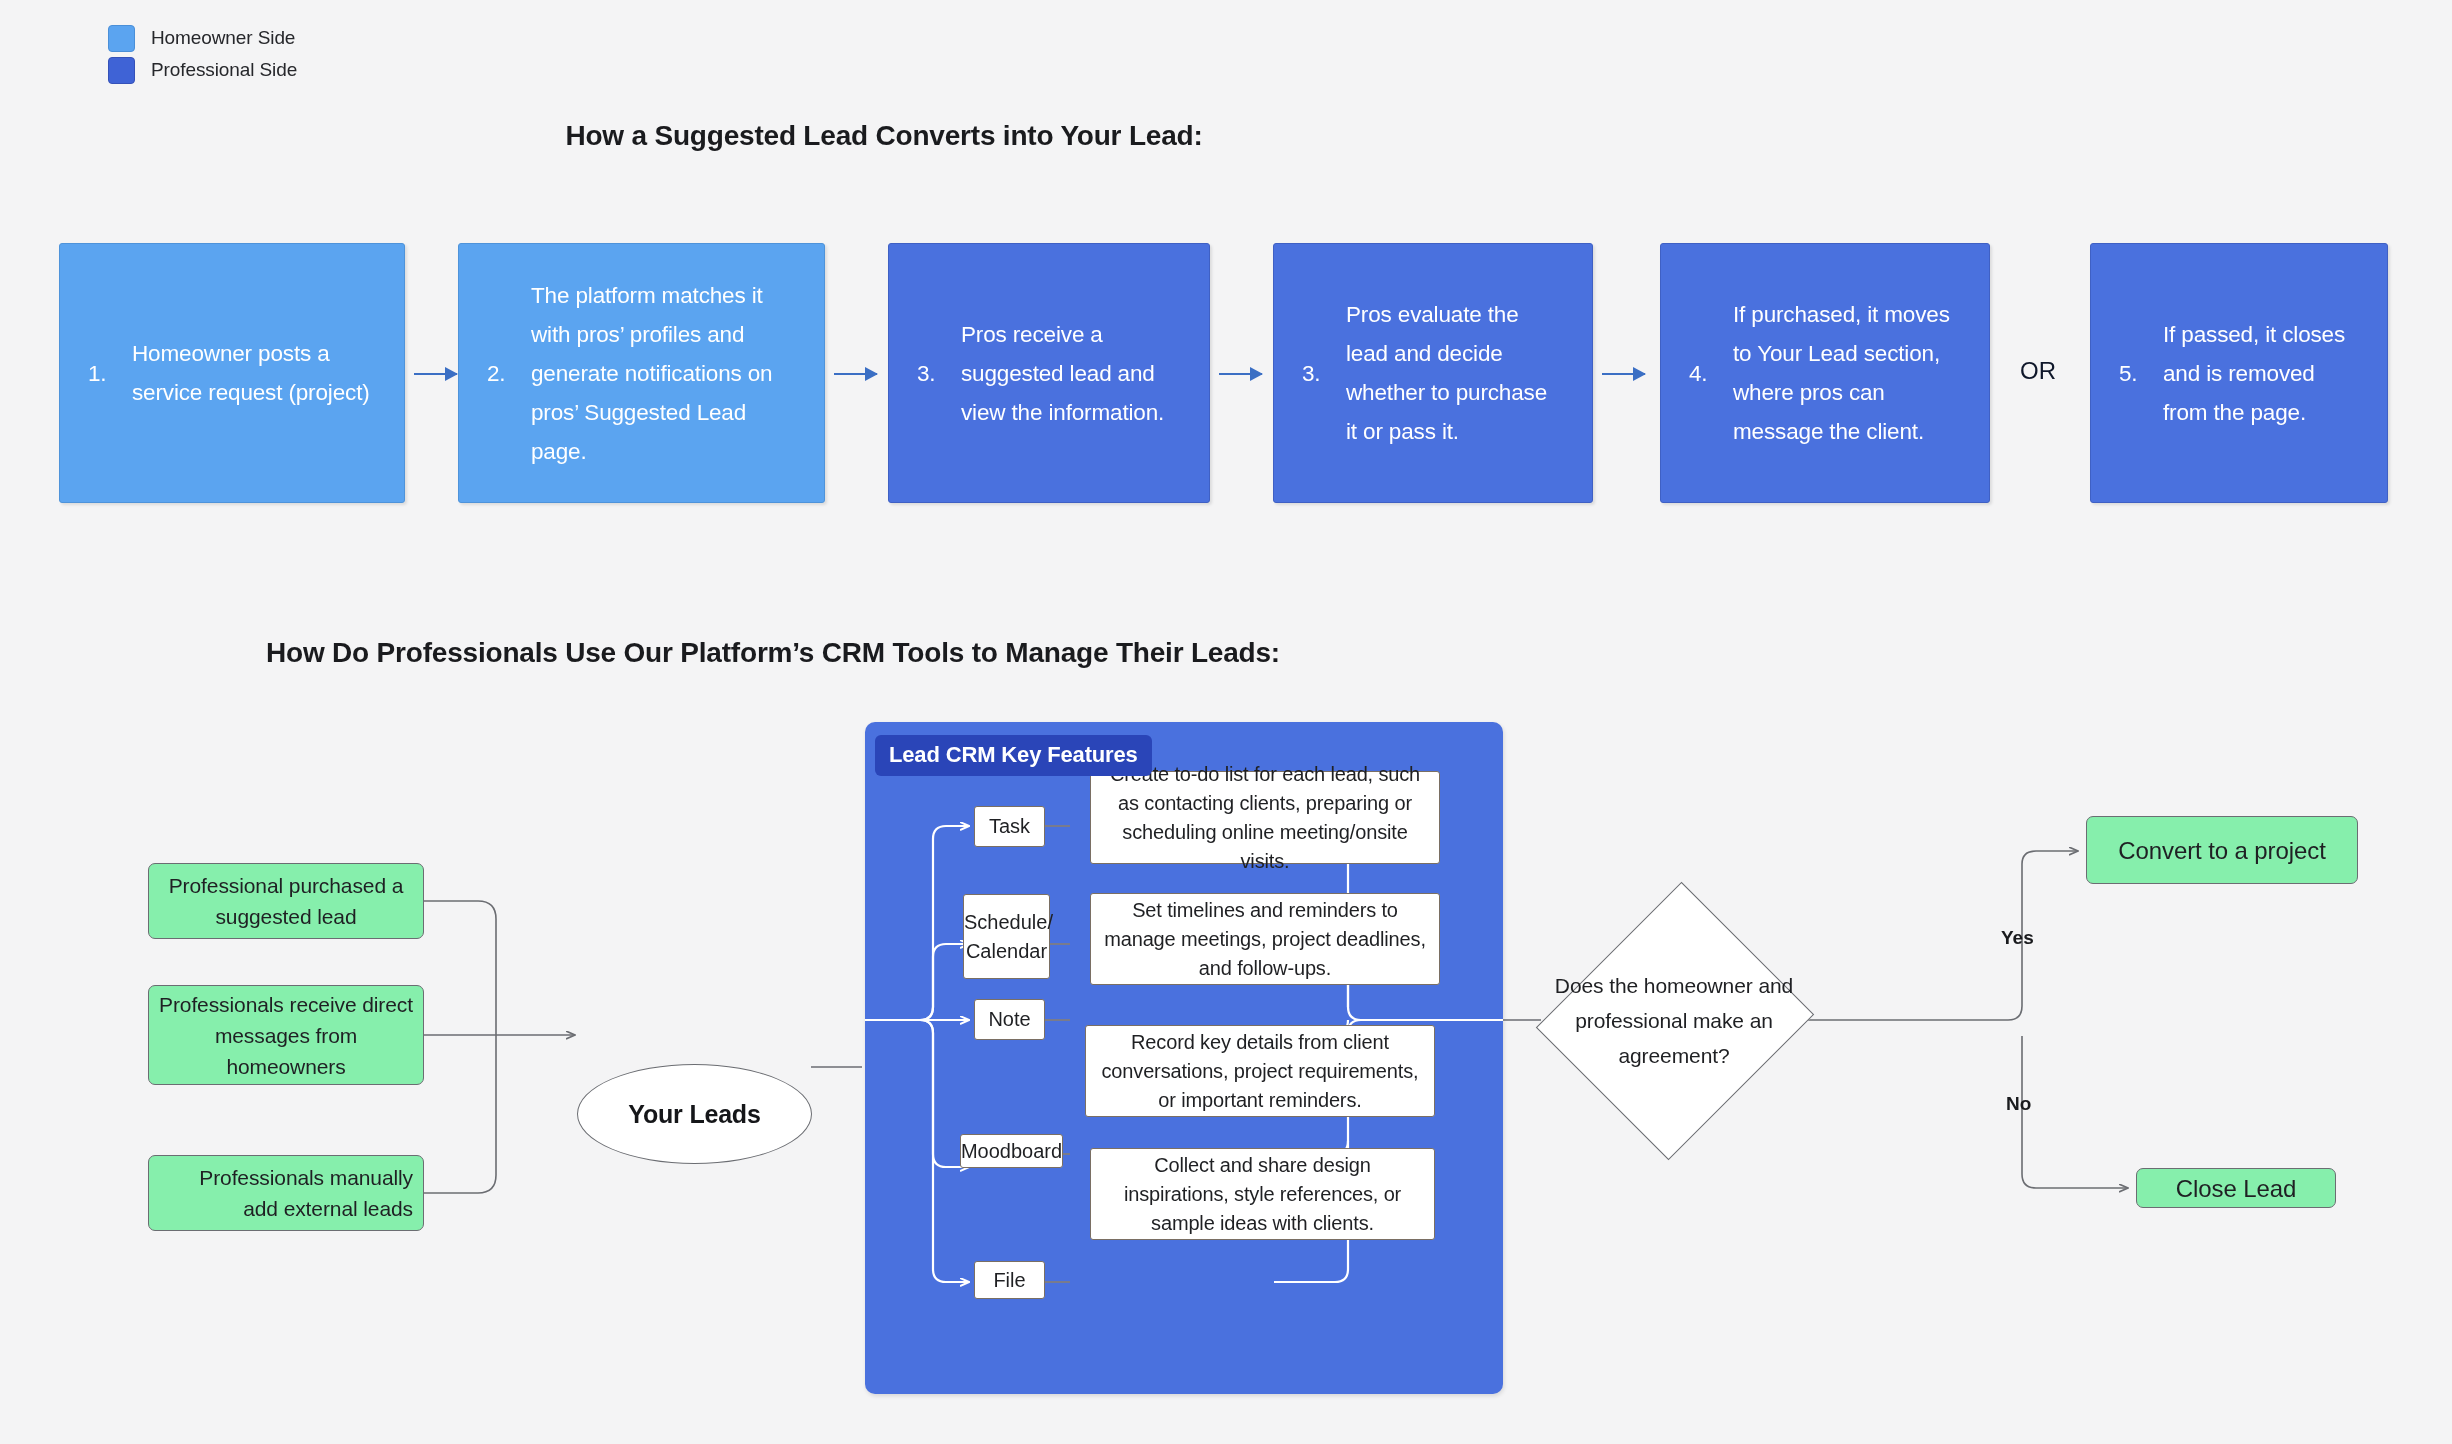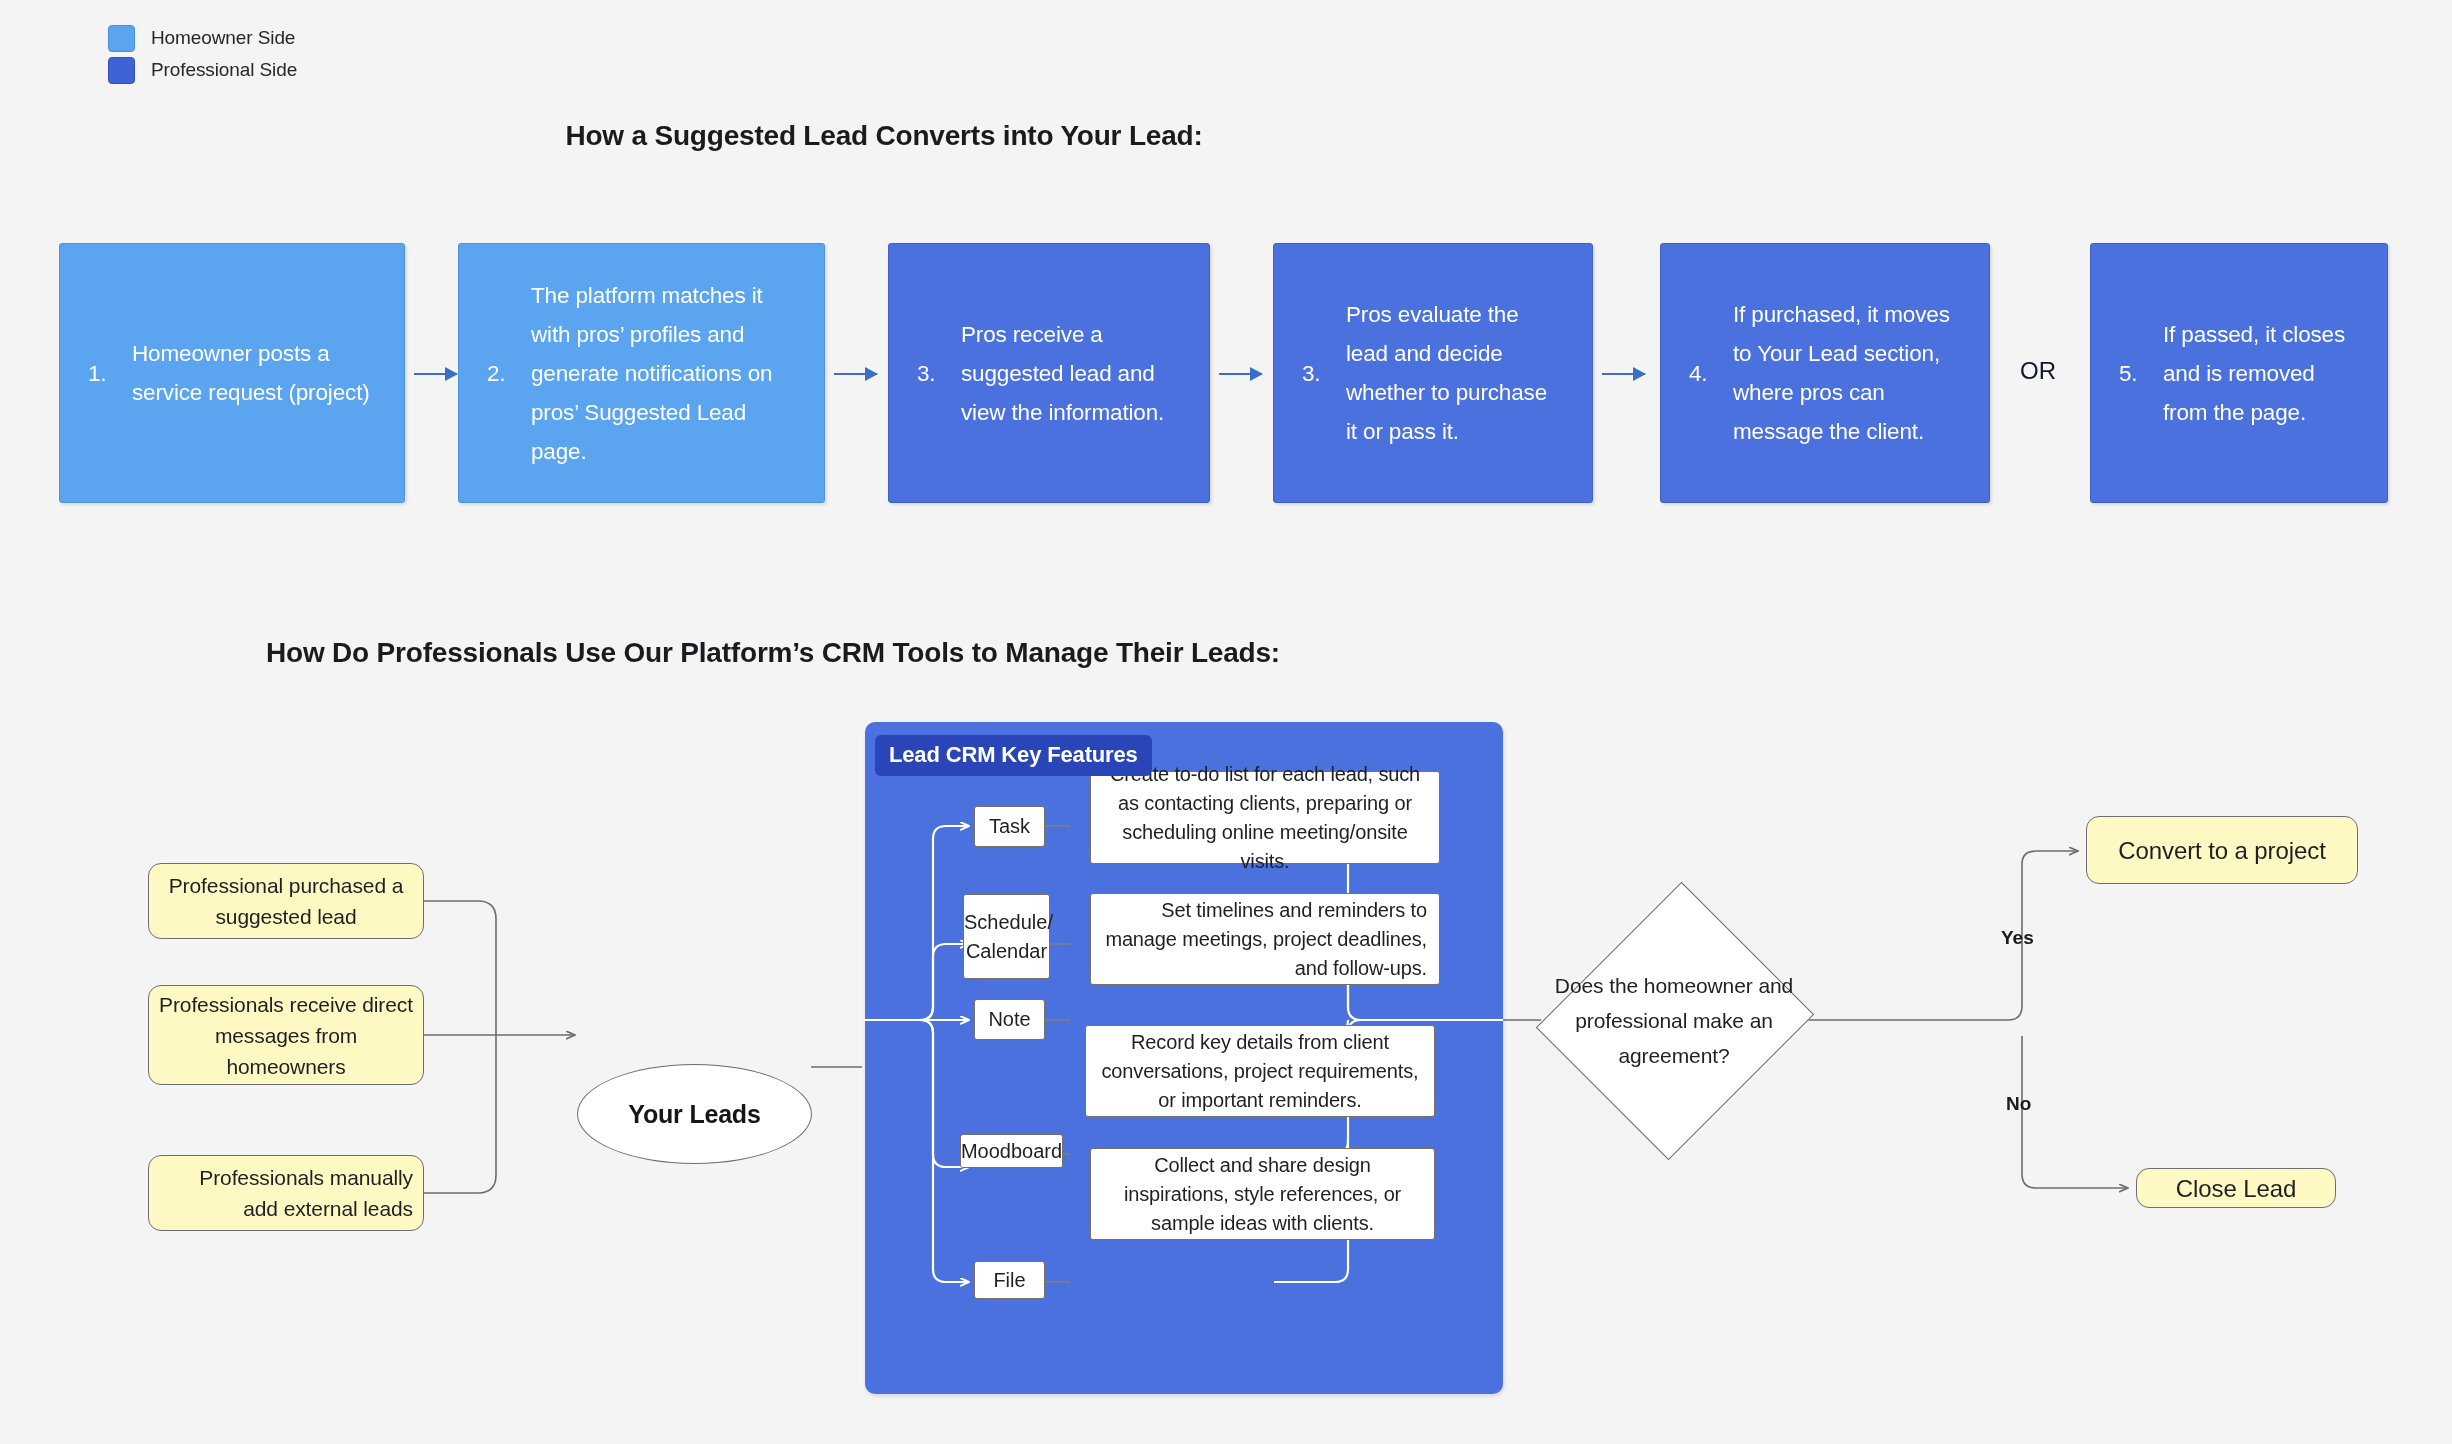--- a/index.html
+++ b/index.html
@@ -109,23 +109,23 @@
     color: #0f172a;
   }
 
   
   #lower { position: absolute; left: 0; top: 0; width: 2452px; height: 1444px; }
   #lower-svg { position: absolute; left: 0; top: 0; }
 
   .plain-box {
     position: absolute;
     box-sizing: border-box;
-    background: #fef9c3;
+    background: #86efac;
     border: 1.6px solid #6b6d72;
-    border-radius: 13px;
+    border-radius: 7px;
     display: flex;
     align-items: center;
     justify-content: center;
     text-align: center;
     font-size: 21px;
     line-height: 31px;
     color: #1f2023;
     padding: 4px 10px;
     letter-spacing: -0.1px;
   }
@@ -363,21 +363,21 @@
       <path d="M148,560 H205" fill="none" stroke="#8a7f70" stroke-width="1.4"></path>
     </svg>
 
     <div class="feat-label" style="left:974px; top:806px; width:71px; height:41px;">Task</div>
     <div class="feat-label" style="left:963px; top:894px; width:87px; height:85px; display:block; padding-top:13px;">Schedule/ Calendar</div>
     <div class="feat-label" style="left:974px; top:999px; width:71px; height:41px;">Note</div>
     <div class="feat-label" style="left:960px; top:1134px; width:103px; height:34px;">Moodboard</div>
     <div class="feat-label" style="left:974px; top:1261px; width:71px; height:38px;">File</div>
 
     <div class="feat-desc" style="left:1090px; top:771px; width:350px; height:93px;">Create to-do list for each lead, such as contacting clients, preparing or scheduling online meeting/onsite visits.</div>
-    <div class="feat-desc" style="left:1090px; top:893px; width:350px; height:92px;text-align:right;">Set timelines and reminders to manage meetings, project deadlines, and follow-ups.</div>
+    <div class="feat-desc" style="left:1090px; top:893px; width:350px; height:92px;">Set timelines and reminders to manage meetings, project deadlines, and follow-ups.</div>
     <div class="feat-desc" style="left:1085px; top:1025px; width:350px; height:92px;">Record key details from client conversations, project requirements, or important reminders.</div>
     <div class="feat-desc" style="left:1090px; top:1148px; width:345px; height:92px;">Collect and share design inspirations, style references, or sample ideas with clients.</div>
 
     <div id="decision">
       <div class="dmd"></div>
       <div class="dtext">Does the homeowner and professional make an agreement?</div>
     </div>
 
     <span class="branch-label" id="label-yes">Yes</span>
     <span class="branch-label" id="label-no">No</span>

